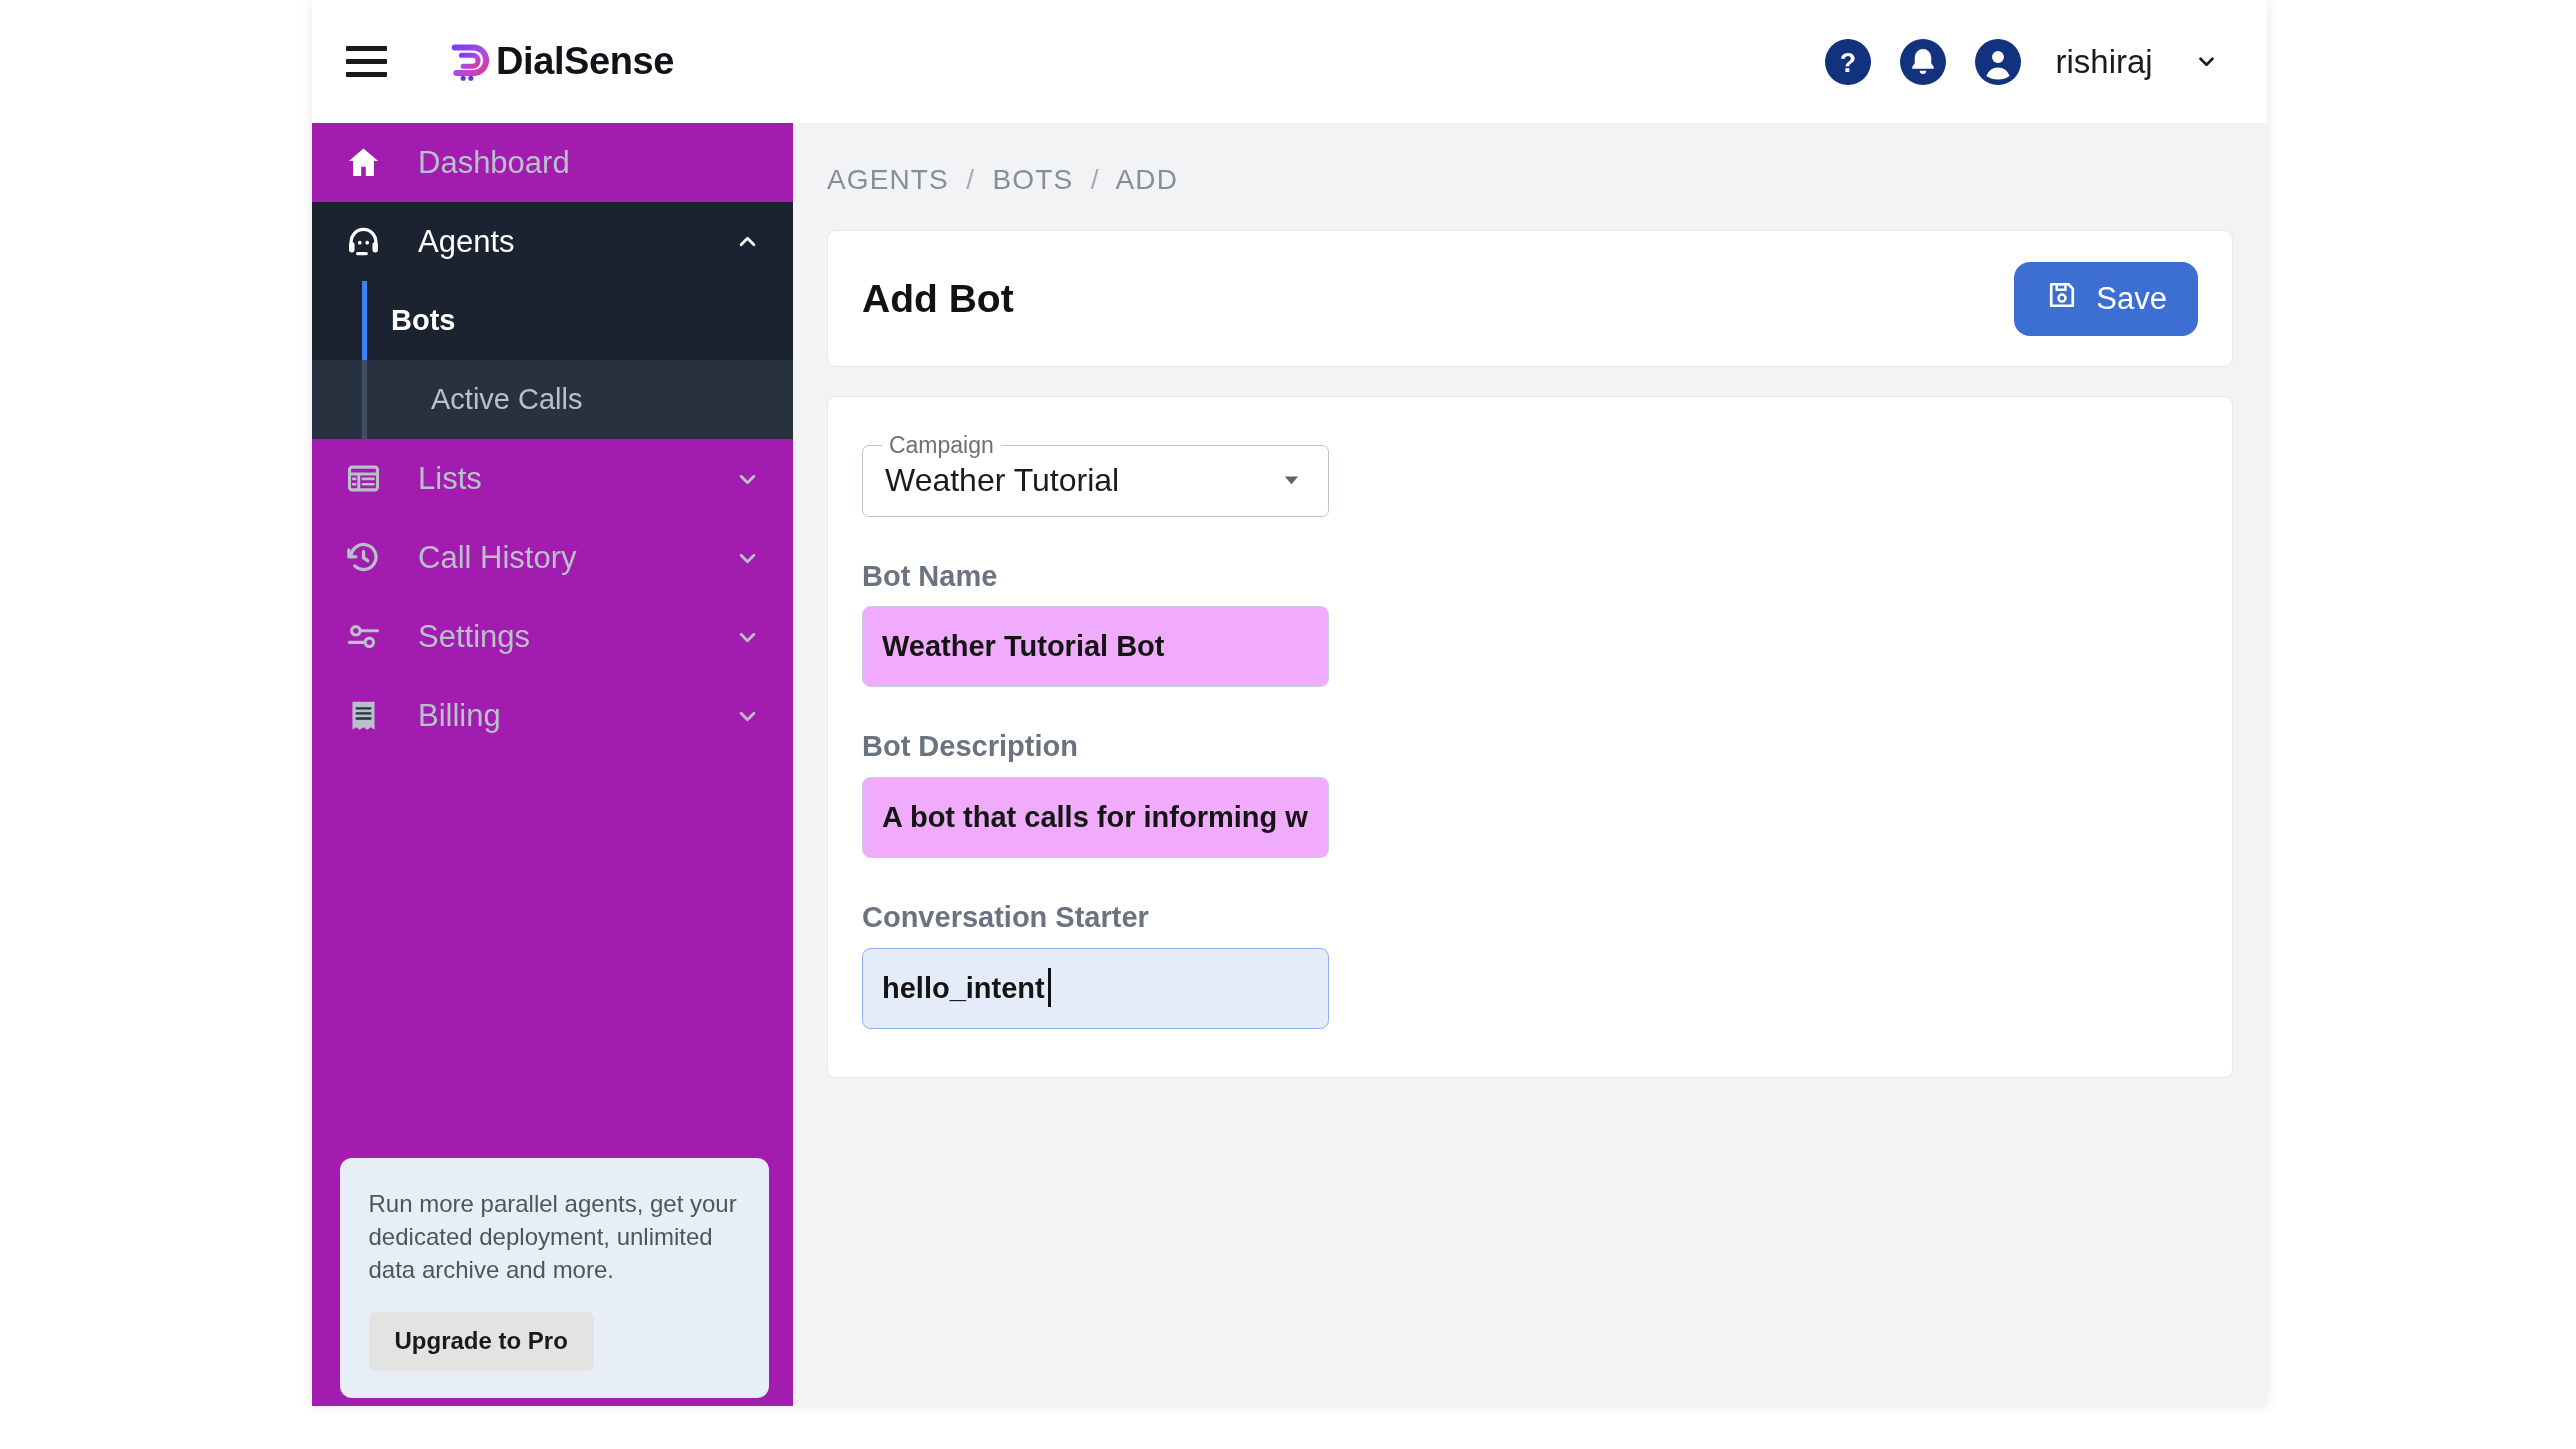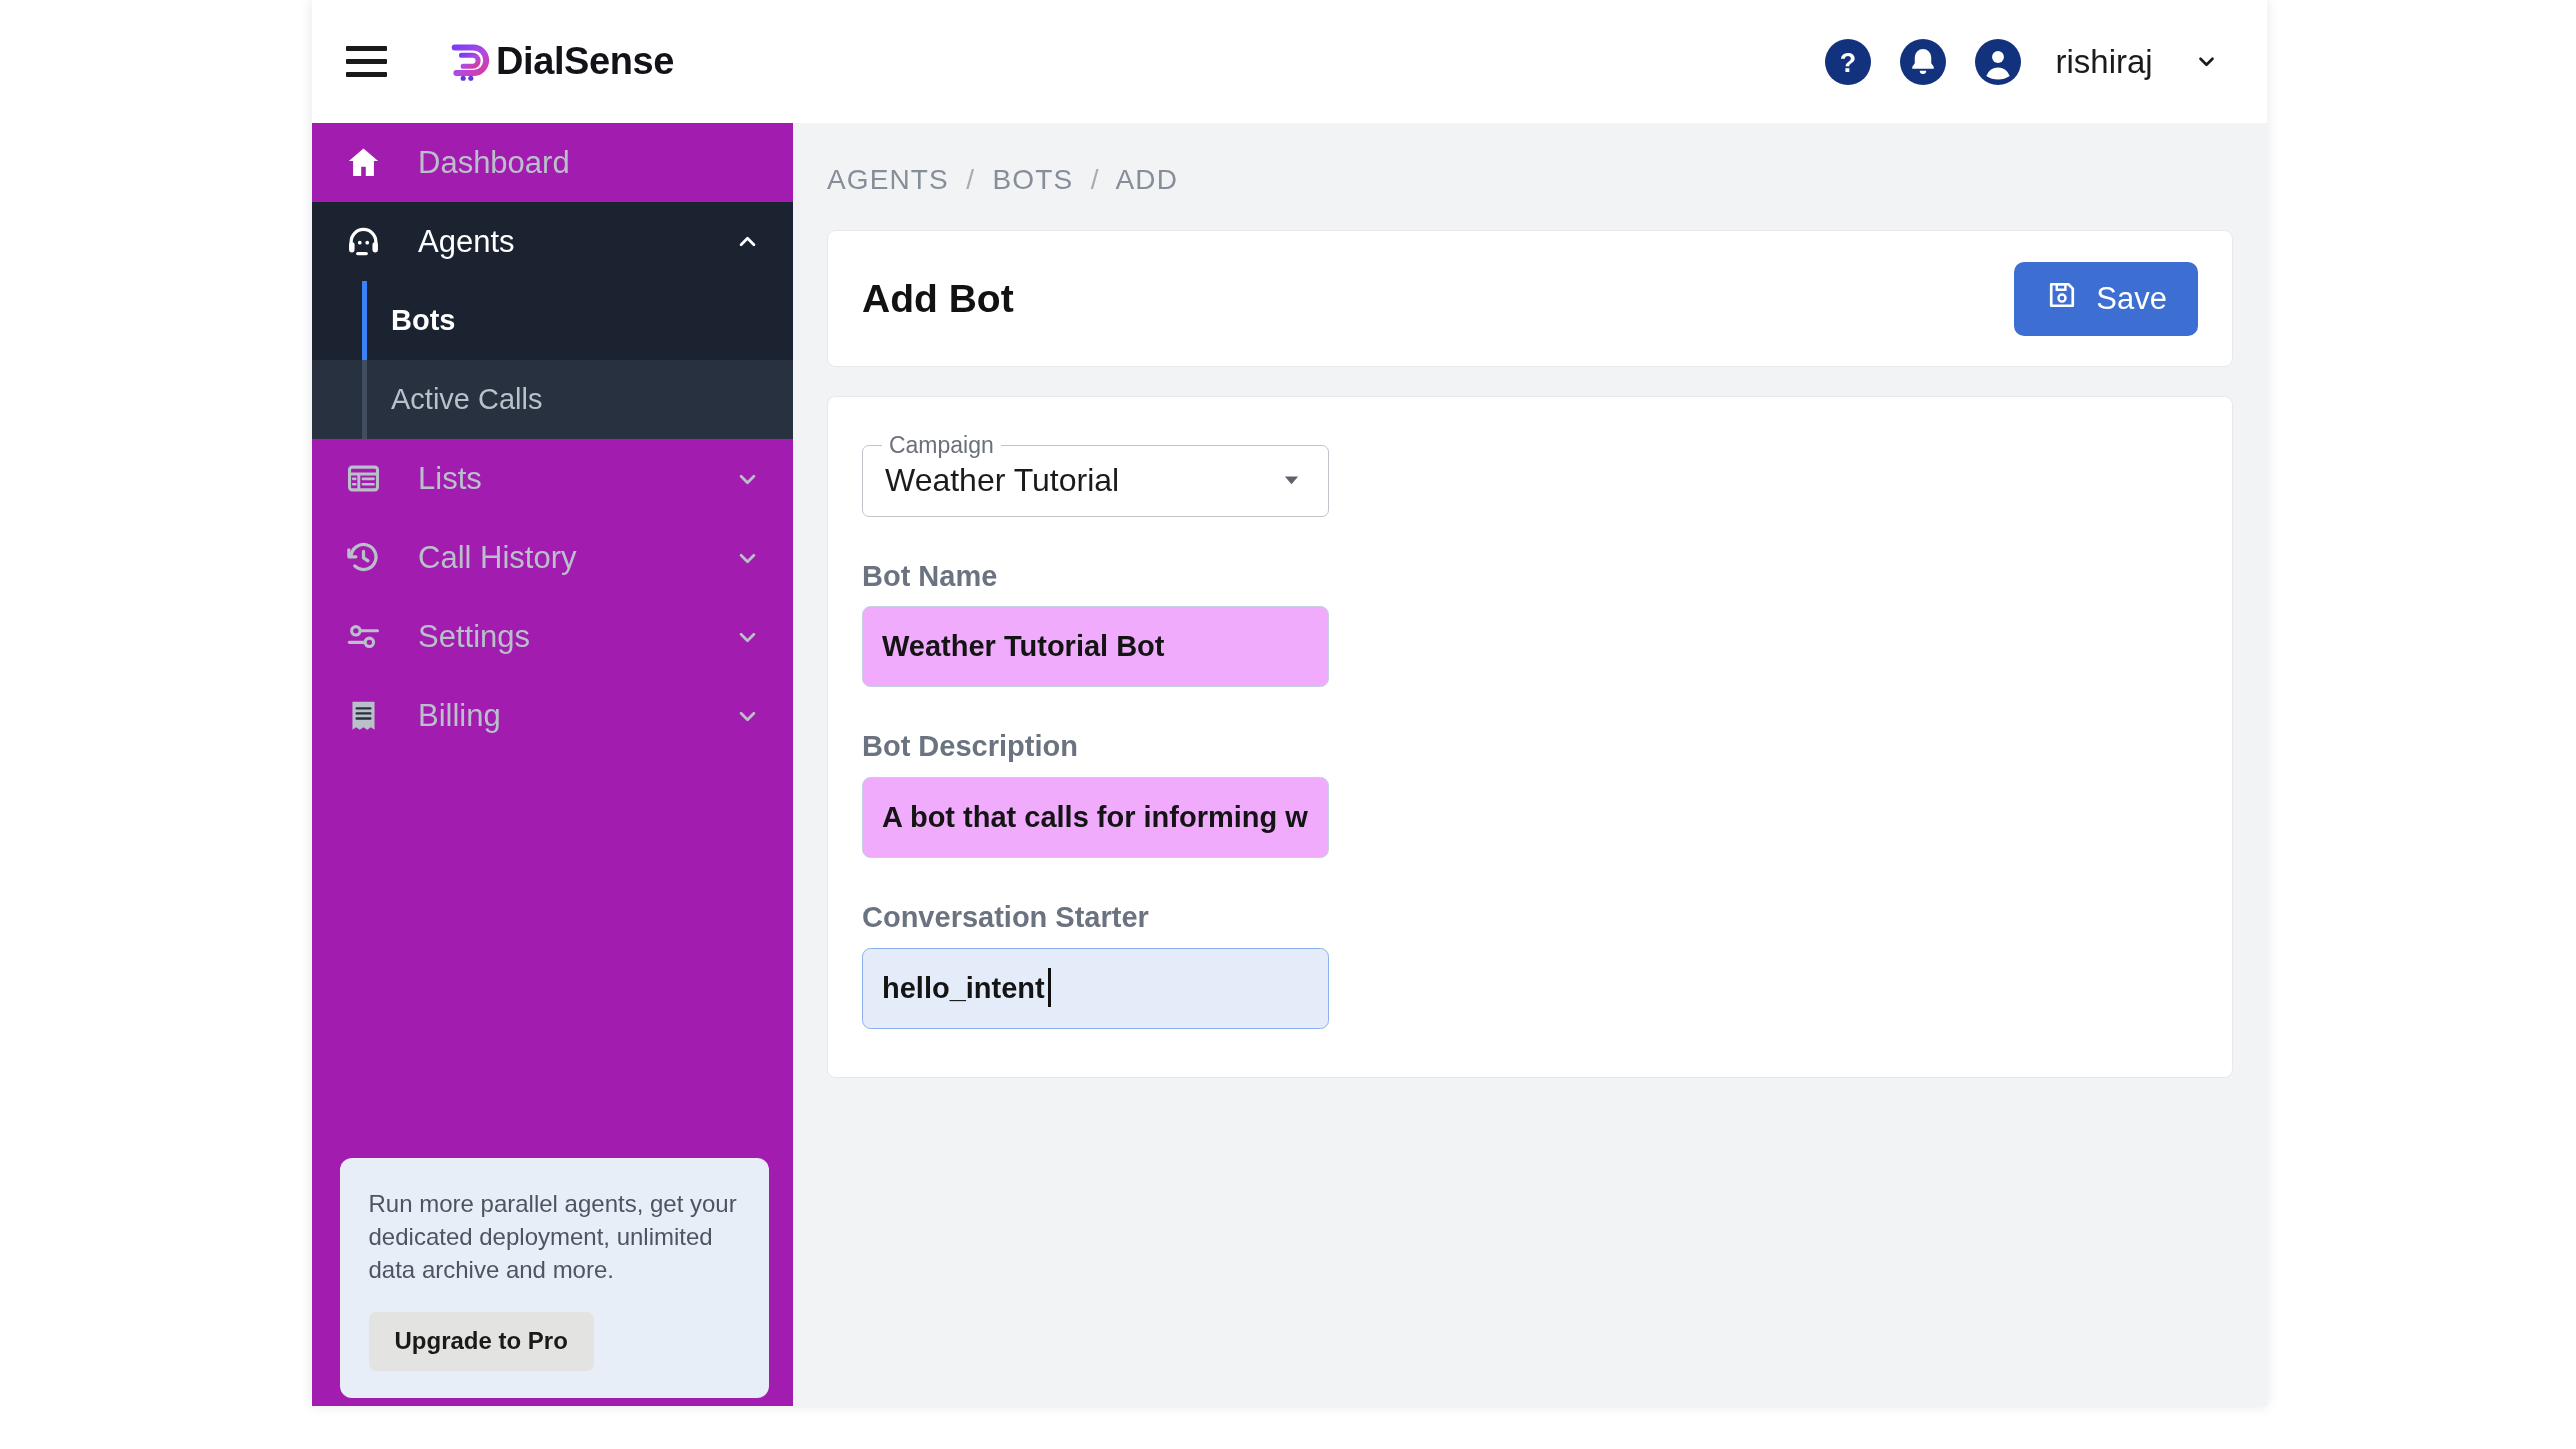--- a/index.html
+++ b/index.html
@@ -94,21 +94,21 @@
     position: absolute; left: 50px; top: 0; width: 5.2px; height: 79px;
     background: #3b82f6;
   }
   .sub-item {
     height: 79px; display: flex; align-items: center;
     padding-left: 79px; cursor: pointer;
   }
   .sub-item .sub-label { font-size: 29px; color: #b9c0ca; }
   .sub-item.active .sub-label { color: #ffffff; font-weight: 600; }
   #sub-active-wrap { background: #1b2331; }
-  #sub-rest { background: #28313f; }
+  #sub-rest { background: #28313f; padding-left: 40px; }
 
   
   #upgrade-card {
     position: absolute; left: 27.5px; bottom: 8.6px;
     width: 429px;
     background: #e8eef7;
     border-radius: 12px;
     padding: 29px 29px 27.5px 29px;
   }
   #upgrade-text {
@@ -148,21 +148,21 @@
   #header-panel {
     margin-top: 34px;
     height: 137px;
     display: flex; align-items: center;
     padding: 0 34px 0 34px;
   }
   #page-title { font-size: 39px; font-weight: 700; color: #121212; }
   #save-button {
     margin-left: auto;
     background: #3d6ed1;
-    border: none; border-radius: 10px;
+    border: none; border-radius: 16px;
     height: 74px; padding: 0 31px;
     display: flex; align-items: center; gap: 17px;
     color: #ffffff; font-size: 31px;
     font-family: "Liberation Sans", sans-serif;
     cursor: pointer;
   }
 
   #form-panel {
     margin-top: 29px;
     padding: 39px 0 48px 0;

